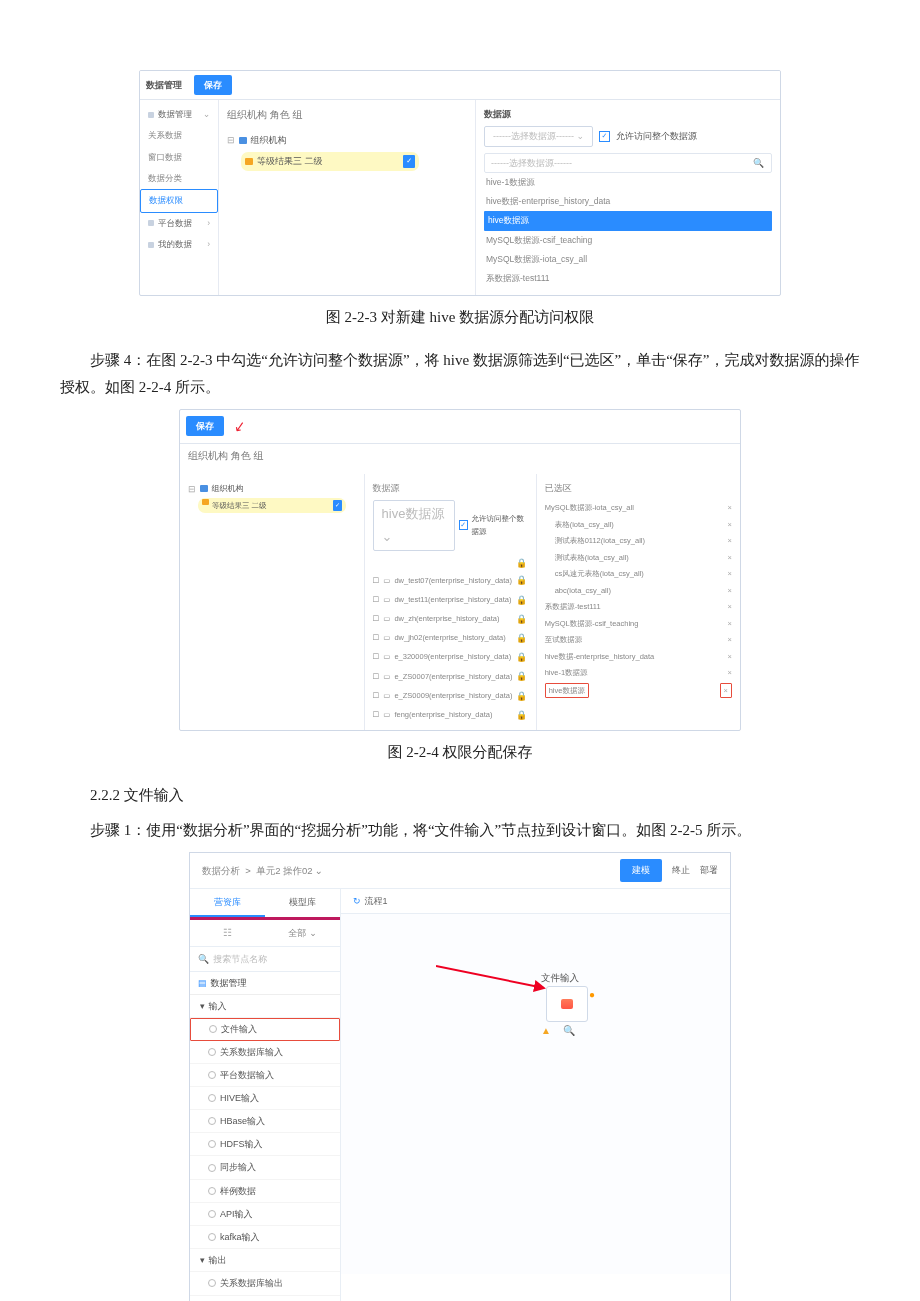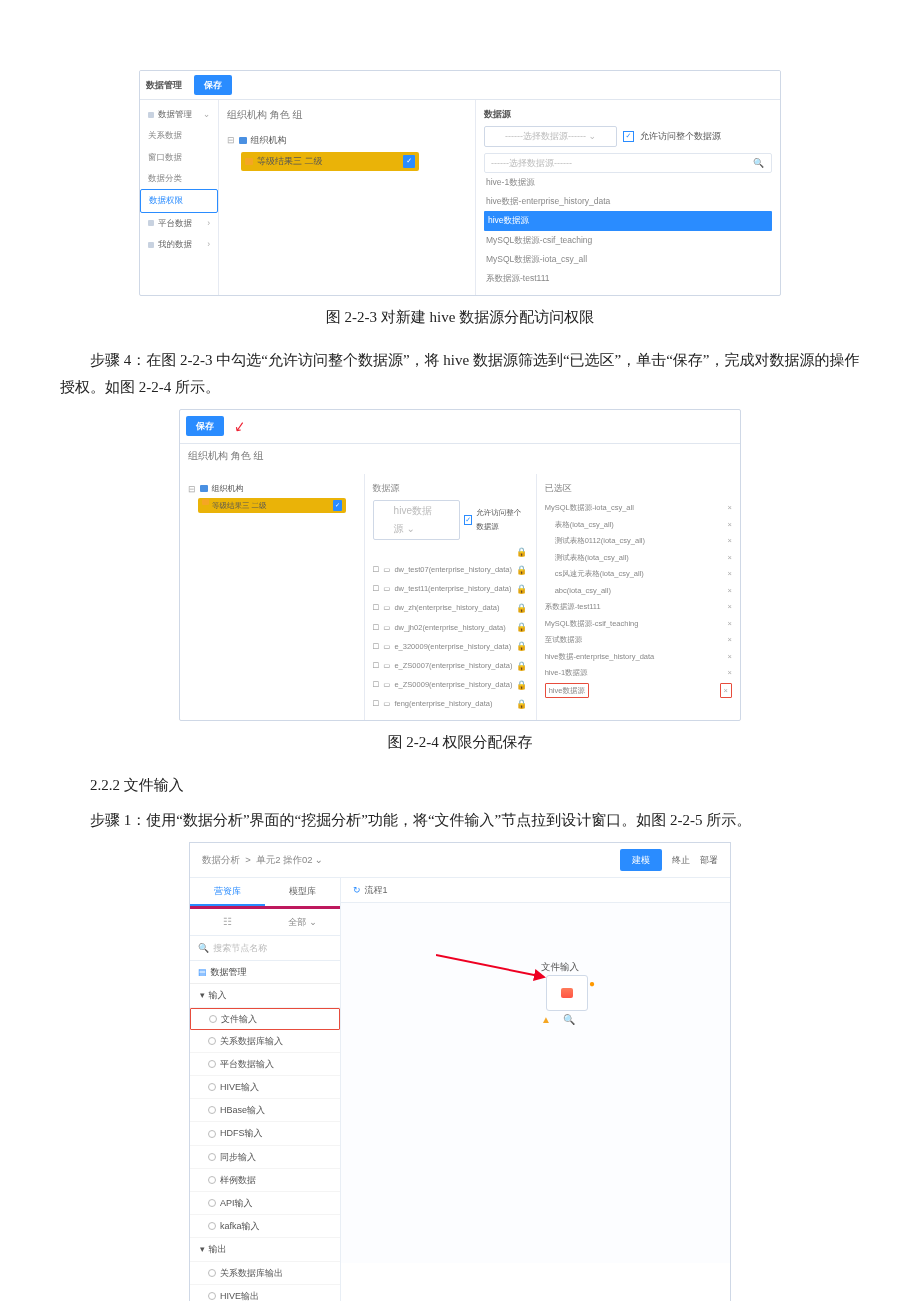--- a/index.html
+++ b/index.html
@@ -14,26 +14,26 @@
     .cols { display:flex; }
     .leftnav { width:78px; border-right:1px solid #e6eaf2; padding:4px 0; }
     .leftnav .it { padding:3px 8px; color:#888; font-size:8.5px; display:flex; align-items:center; gap:4px;}
     .leftnav .it.sel { border:1px solid #2a8cff; border-radius:2px; color:#2a8cff; }
     .leftnav .it.grp { color:#666;}
     .leftnav .sq { width:6px;height:6px;background:#c8d2e0;border-radius:1px;display:inline-block;}
     .midcol1 { width:240px; border-right:1px solid #e6eaf2; padding:6px 8px; }
     .crumb { font-size:10px; color:#777; margin-bottom:6px;}
     .node-tree .row { display:flex;align-items:center; gap:4px; padding:2px 0;}
     .folder { width:8px;height:7px;background:#4a90e2;border-radius:1px; }
-    .hilite { background:#eab308; padding:1px 4px; border-radius:2px; display:flex; align-items:center; gap:20px; justify-content:space-between; width:170px;}
+    .hilite { background:#fef9c3; padding:1px 4px; border-radius:7px; display:flex; align-items:center; gap:20px; justify-content:space-between; width:170px;}
     .hilite .tag{ background:#2a8cff;color:#fff;font-size:7px;padding:0 3px;border-radius:1px;}
     .rightcol1 { flex:1; padding:6px 8px;}
     .sectt { font-size:9px;font-weight:600;color:#555;margin-bottom:4px;}
     .picker { display:flex;align-items:center;gap:6px;margin-bottom:6px;}
-    .sel1 { border:1px solid #cfd8e6;padding:1px 20px;color:#bbb;border-radius:2px;}
+    .sel1 { border:1px solid #cfd8e6;padding:1px 8px;color:#bbb;border-radius:2px;}
     .cb { width:9px;height:9px;border:1px solid #2a8cff;display:inline-flex;align-items:center;justify-content:center;color:#2a8cff;font-size:7px;}
     .searchbox{border:1px solid #e0e6ef; border-radius:2px; color:#bbb; padding:1px 6px; display:flex;justify-content:space-between;align-items:center;}
     .mag{color:#aaa;font-size:9px;}
     .dslist .di{padding:2px 2px;color:#888;font-size:8.5px;}
     .dslist .di.hl{background:#2a8cff;color:#fff;padding:2px 4px;border-radius:1px;}
     .sshot2{width:560px;}
     .s2top{display:flex;align-items:center;border-bottom:1px solid #e0e6ef;padding:4px 6px;}
     .arrow{color:#e23; font-size:14px; margin-left:10px; display:inline-block; transform:rotate(-10deg);}
     .s2cols{display:flex;}
     .s2left{width:170px;padding:6px 8px;border-right:1px solid #e6eaf2;}
@@ -174,21 +174,21 @@
               <span class="folder" style="width:7px;height:6px;background:#f5a623;border-radius:1px"></span>
               <span>等级结果三 二级</span>
             </span>
             <span class="tag" style="background:#2a8cff;color:#fff;font-size:6px;padding:0 2px">✓</span>
           </div>
         </div>
    </div>
    <div class="s2mid">
      <div class="s2th">数据源</div>
      <div class="ds-search">
-       <span class="sel1" style="font-size:10px"><span>hive数据源</span> ⌄</span>
+       <span class="sel1" style="font-size:13px"><span>hive数据源</span> ⌄</span>
        <span class="cb" style="width:8px;height:8px">✓</span>
        <span style="font-size:7.5px">允许访问整个数据源</span>
      </div>
      <div style="display:flex;justify-content:flex-end">
           <span class="lock">🔒</span>
         </div>
      <div class="lrow">
           <span>☐</span>
           <span>▭</span>
           <span>dw_test07(enterprise_history_data)</span>

